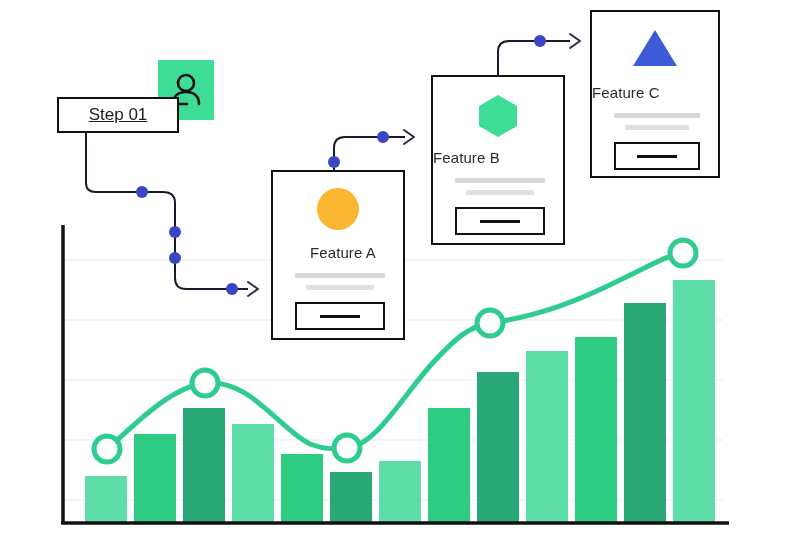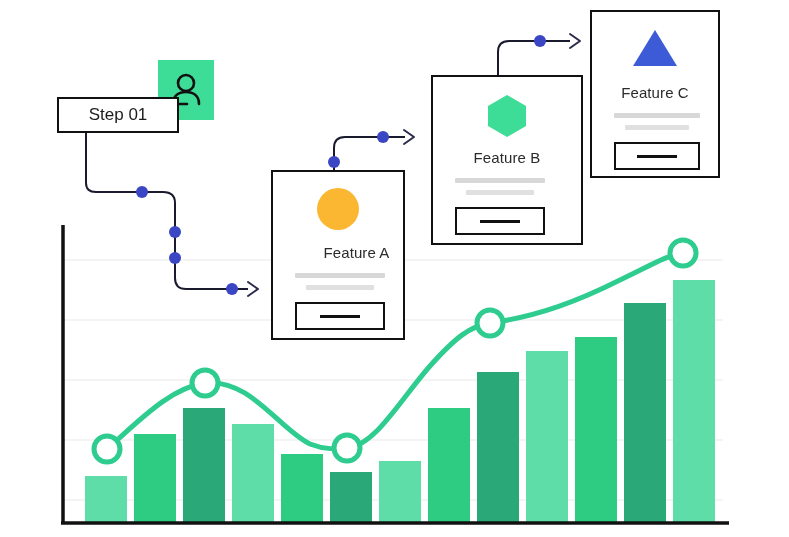--- a/index.html
+++ b/index.html
@@ -35,21 +35,21 @@
     position: absolute;
     left: 0;
     right: 0;
     display: flex;
     justify-content: center;
   }
   .card-title {
     position: absolute;
     left: 0;
     right: 0;
-    text-align: center;
+    text-align: left;
     font-size: 15px;
     color: #2b2b2b;
     font-family: "Liberation Sans", sans-serif;
     letter-spacing: .1px;
   }
   .ph-line {
     position: absolute;
     background: #d8d8d8;
     border-radius: 1px;
   }
@@ -137,21 +137,21 @@
       <circle cx="232" cy="289" r="6" fill="#3A46C4"></circle>
       <path d="M 334 170 L 334 148 Q 334 137 345 137 L 405 137" fill="none" stroke="#1a1a2e" stroke-width="2"></path>
       <path d="M 404 130 L 414 137 L 404 144" fill="none" stroke="#2a2a4a" stroke-width="2" stroke-linecap="round" stroke-linejoin="round"></path>
       <circle cx="334" cy="162" r="6" fill="#3A46C4"></circle>
       <circle cx="383" cy="137" r="6" fill="#3A46C4"></circle>
       <path d="M 498 75 L 498 52 Q 498 41 509 41 L 570 41" fill="none" stroke="#1a1a2e" stroke-width="2"></path>
       <path d="M 570 34 L 580 41 L 570 48" fill="none" stroke="#2a2a4a" stroke-width="2" stroke-linecap="round" stroke-linejoin="round"></path>
       <circle cx="540" cy="41" r="6" fill="#3A46C4"></circle>
     </svg>
 
-  <div class="step-box" id="step-box" style="left: 57px; top: 97px; width: 122px; height: 36px;">
+  <div class="step-box" id="step-box" style="left: 57px; top: 97px; width: 122px; height: 36px; text-decoration: underline;">
     <span>Step 01</span>
   </div>
 
   <div class="step-badge" id="step-badge" style="left: 158px; top: 60px; width: 56px; height: 60px; background: rgb(61, 220, 151);">
     <svg width="34" height="36" viewBox="0 0 34 36">
       <circle cx="17" cy="11" r="8" fill="none" stroke="#111111" stroke-width="2.6"></circle>
       <path d="M 4 32 C 4 23.5 10 20 17 20 C 24 20 30 23.5 30 32" fill="none" stroke="#111111" stroke-width="2.6" stroke-linecap="round"></path>
       <line x1="4" y1="32" x2="18" y2="32" stroke="#111111" stroke-width="2.6" stroke-linecap="round"></line>
     </svg>
   </div>
@@ -161,21 +161,21 @@
         <div class="card-icon-wrap" style="top: 16px;">
           <div class="circle-icon" style="width: 42px; height: 42px; background: rgb(251, 183, 49);"></div>
         </div>
         <div class="card-title" style="top: 72px; padding-left: 37px;">Feature A</div>
         <div class="ph-line" style="left: 22px; width: 90px; top: 101px; height: 5px;"></div>
         <div class="ph-line light" style="left: 33px; width: 68px; top: 113px; height: 5px;"></div>
         <div class="card-btn" style="left: 22px; width: 90px; top: 130px; height: 28px;">
           <div class="dash"></div>
         </div>
       </div>
-      <div class="card" style="left: 431px; top: 75px; width: 152px; height: 170px;">
+      <div class="card" style="left: 431px; top: 75px; width: 134px; height: 170px;">
         <div class="card-icon-wrap" style="top: 16px;">
           <svg width="44" height="46" viewBox="0 0 44 46">
             <polygon points="22,2 41,13 41,33 22,44 3,33 3,13" fill="#3DDC97"></polygon>
           </svg>
         </div>
         <div class="card-title" style="top: 72px;">Feature B</div>
         <div class="ph-line" style="left: 22px; width: 90px; top: 101px; height: 5px;"></div>
         <div class="ph-line light" style="left: 33px; width: 68px; top: 113px; height: 5px;"></div>
         <div class="card-btn" style="left: 22px; width: 90px; top: 130px; height: 28px;">
           <div class="dash"></div>

